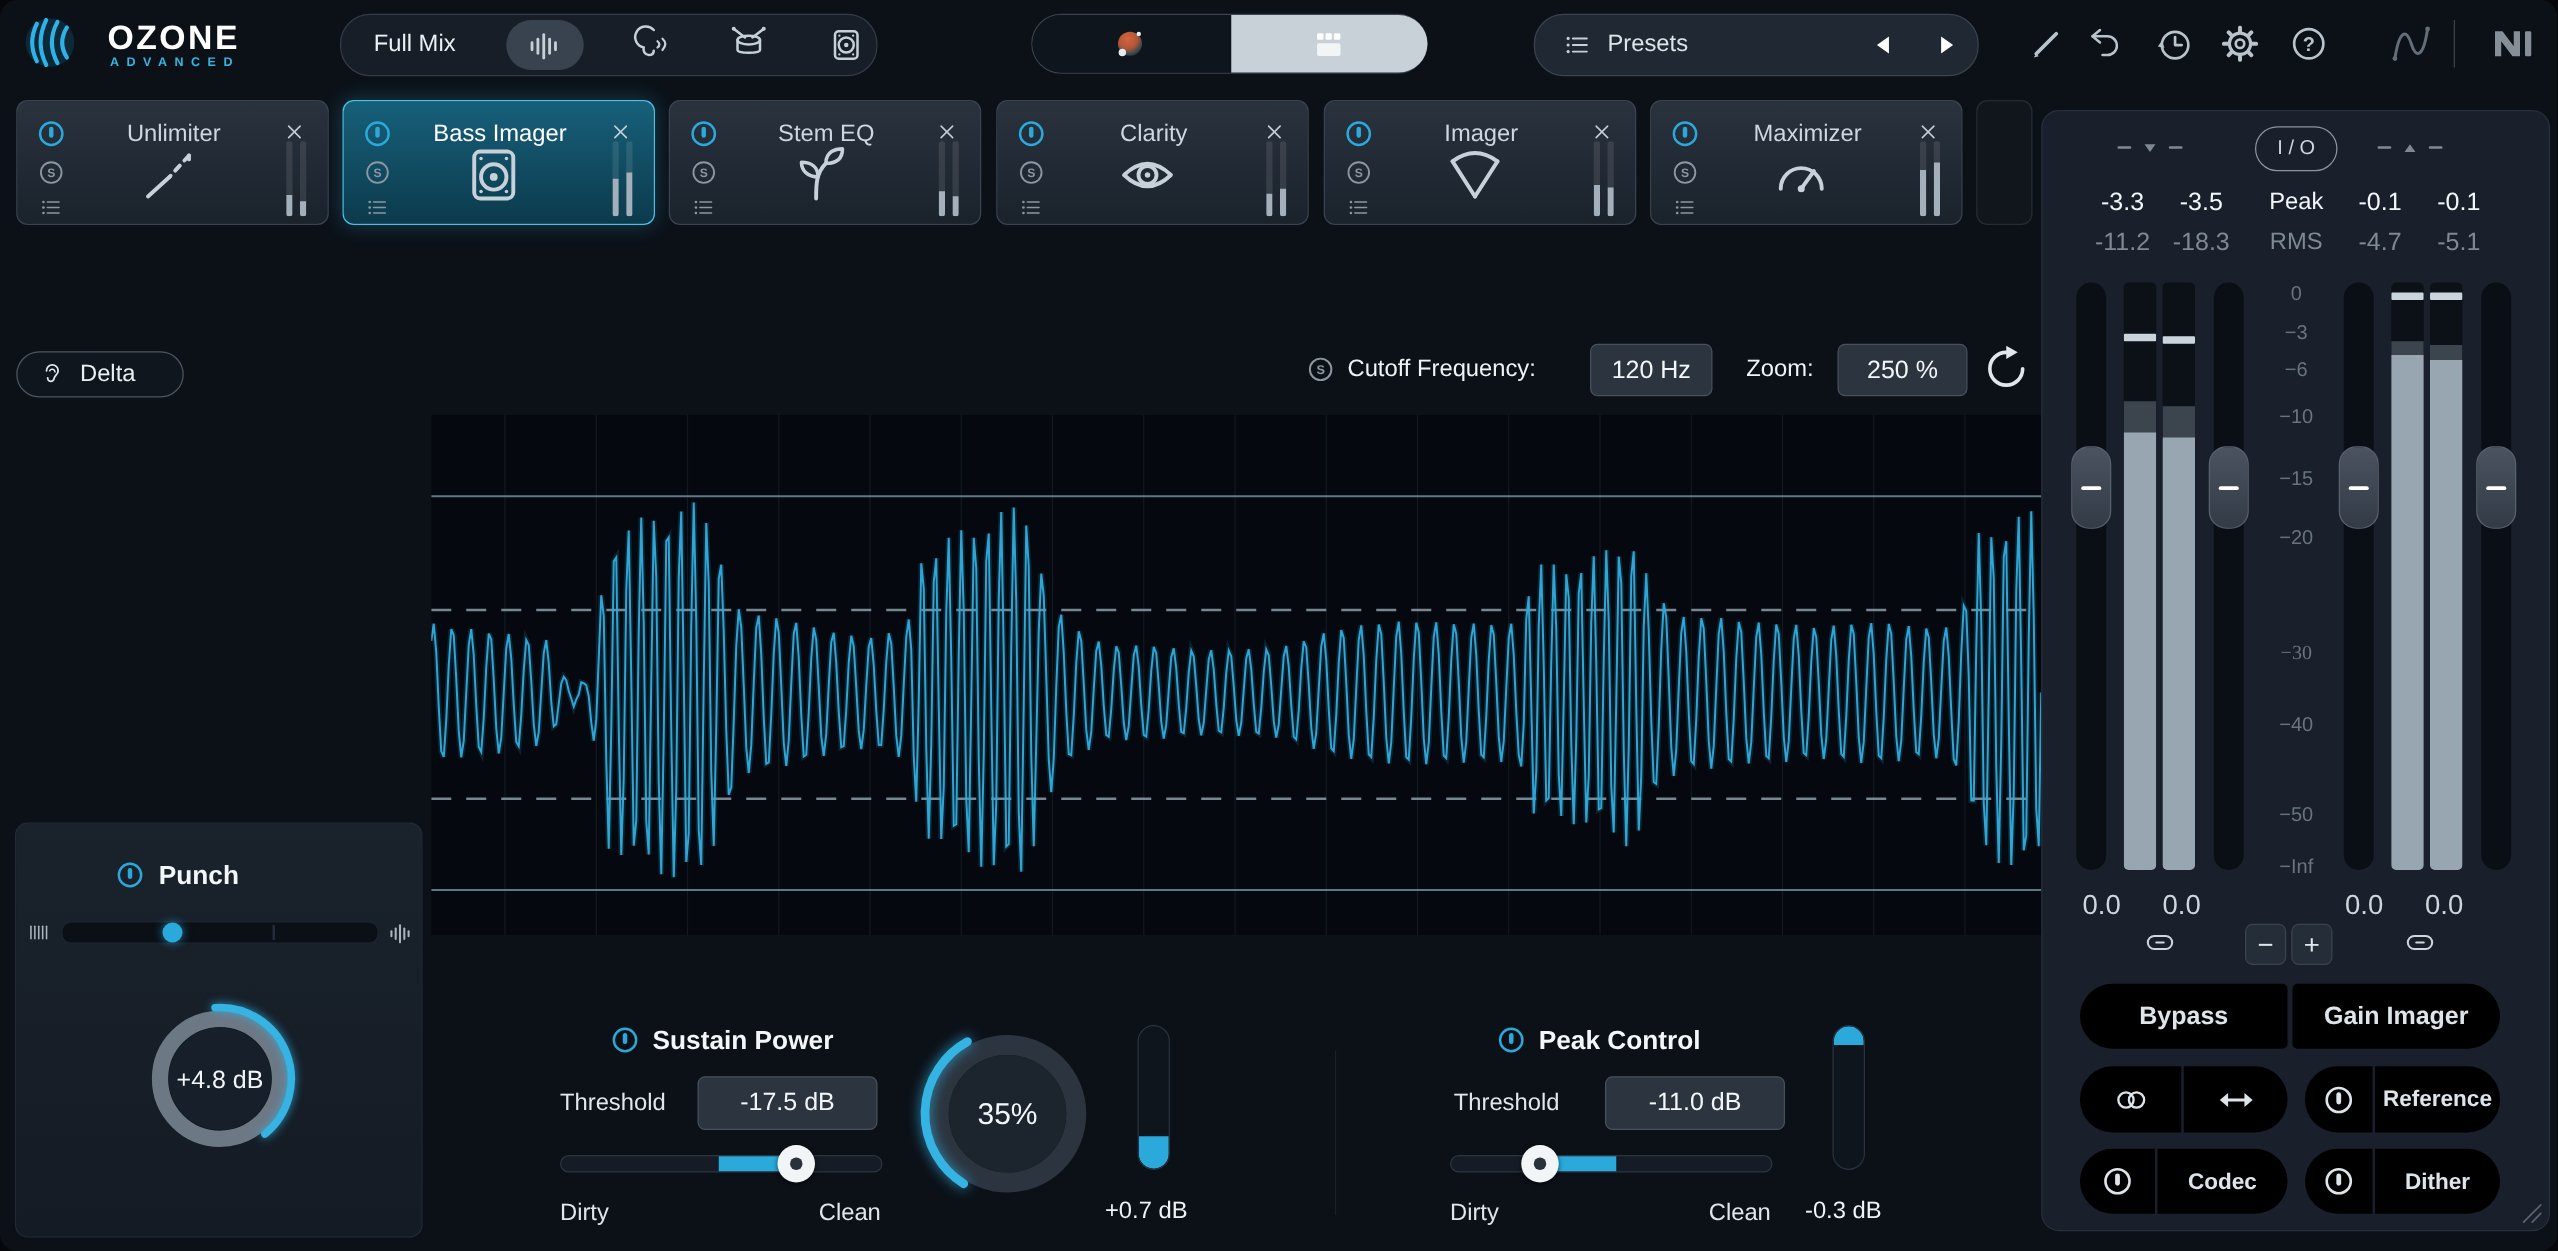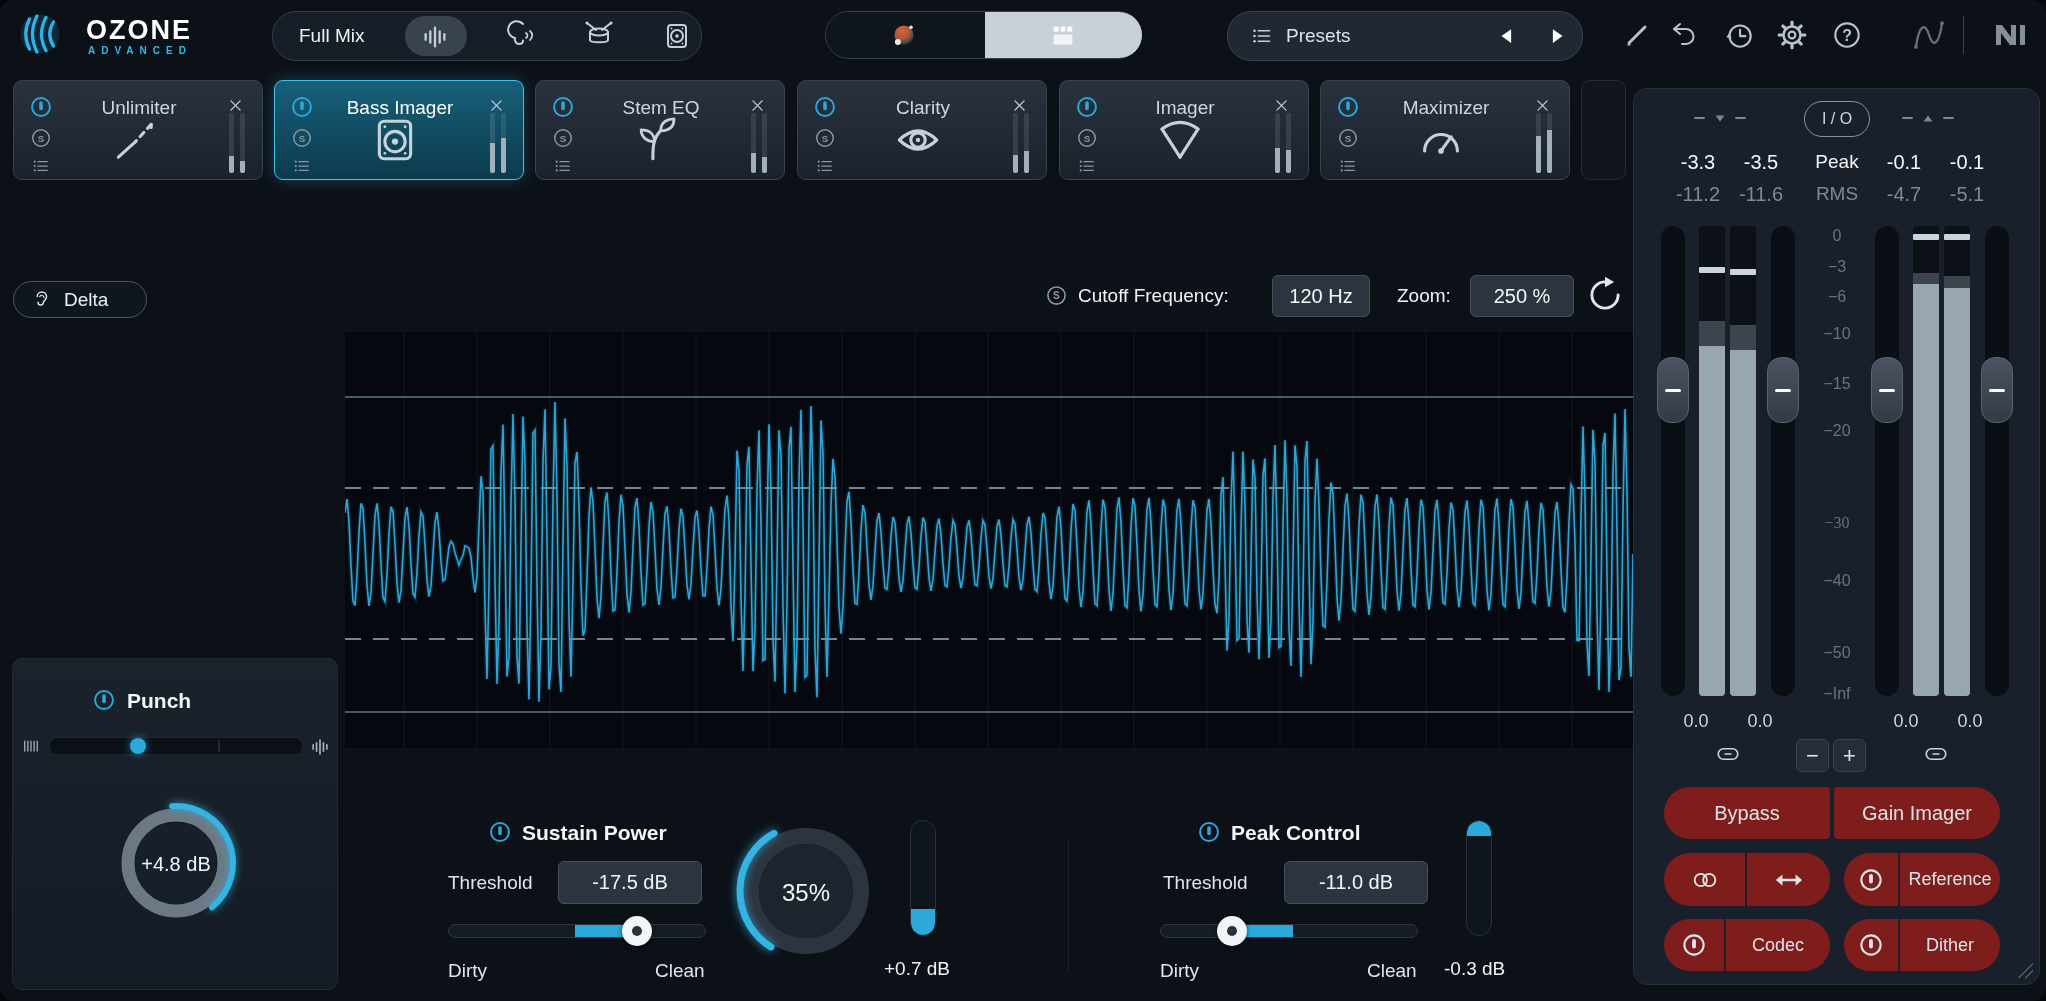--- a/index.html
+++ b/index.html
@@ -48,22 +48,22 @@
   .dimlab{font-size:19px;color:#dfe6ec;}
   
   #iopanel{position:absolute;left:1633px;top:88px;width:407px;height:897px;background:#19202b;border:1px solid #27303b;border-radius:14px;box-sizing:border-box;}
   .io-val{position:absolute;width:64px;text-align:center;font-size:20px;color:#f4f7fa;}
   .io-val.dim{color:#7e8993;}
   .scale-lab{position:absolute;width:70px;text-align:center;font-size:16px;color:#68737e;}
   .ftrack{position:absolute;width:24px;height:470px;background:#0a0f15;border-radius:12px;}
   .mcol{position:absolute;width:26px;height:470px;background:#0c1118;border-radius:4px;overflow:hidden;}
   .fhandle{position:absolute;width:32px;height:66px;background:linear-gradient(#4a535f,#323b46);border:1px solid #59626e;border-radius:14px;box-sizing:border-box;cursor:grab;}
   .fhandle:after{content:"";position:absolute;left:50%;top:50%;width:16px;height:3px;margin:-1.5px 0 0 -8px;background:#fff;border-radius:2px;}
-  .iobtn{position:absolute;background:#7f1d1d;color:#dee5ea;display:flex;align-items:center;justify-content:center;font-size:20px;cursor:pointer;}
-  .gain-lab{position:absolute;width:60px;text-align:center;font-size:18px;color:#cfd7de;}
+  .iobtn{position:absolute;background:#000000;color:#dee5ea;display:flex;align-items:center;justify-content:center;font-size:20px;cursor:pointer;font-weight:bold;}
+  .gain-lab{position:absolute;width:60px;font-size:22px;color:#cfd7de;}
   .sqbtn{position:absolute;width:31px;height:31px;background:#252d38;border:1px solid #3a434e;border-radius:6px;color:#dfe6ec;display:flex;align-items:center;justify-content:center;font-size:22px;cursor:pointer;}
   .hdash{display:inline-block;width:11px;height:2px;background:#7e8993;border-radius:1px;}
 </style>
 </head>
 <body>
 
 <div id="root">
 
   <span class="abs ic" style="left:16px;top:10px;width:48px;height:48px;">
       <svg viewBox="0 0 32 32" fill="none" stroke="currentColor" stroke-width="2" stroke-linecap="round" stroke-linejoin="round" xmlns="http://www.w3.org/2000/svg">
@@ -661,21 +661,21 @@
       <span class="hdash"></span>
     </div>
 
     <div class="io-val" style="left:32px;top:62px;">-3.3</div>
     <div class="io-val" style="left:95px;top:62px;">-3.5</div>
     <div class="io-val" style="left:171px;top:62px;font-size:19px;">Peak</div>
     <div class="io-val" style="left:238px;top:62px;">-0.1</div>
     <div class="io-val" style="left:301px;top:62px;">-0.1</div>
 
     <div class="io-val dim" style="left:32px;top:94px;">-11.2</div>
-    <div class="io-val dim" style="left:95px;top:94px;">-11.6</div>
+    <div class="io-val dim" style="left:95px;top:94px;">-18.3</div>
     <div class="io-val dim" style="left:171px;top:94px;font-size:19px;">RMS</div>
     <div class="io-val dim" style="left:238px;top:94px;">-4.7</div>
     <div class="io-val dim" style="left:301px;top:94px;">-5.1</div>
 
     <div class="ftrack" style="left:27px;top:137px;"></div>
     <div class="mcol" style="left:65px;top:137px;">
         <div style="position:absolute;left:0;width:100%;top:95.05000000000001px;height:374.95px;background:rgba(151,166,177,.35);"></div>
         <div style="position:absolute;left:0;width:100%;top:120px;height:350px;background:#97a6b1;"></div>
         <div style="position:absolute;left:0;width:100%;top:41px;height:6px;background:#c9d4dc;border-radius:1px;"></div>
       </div>

